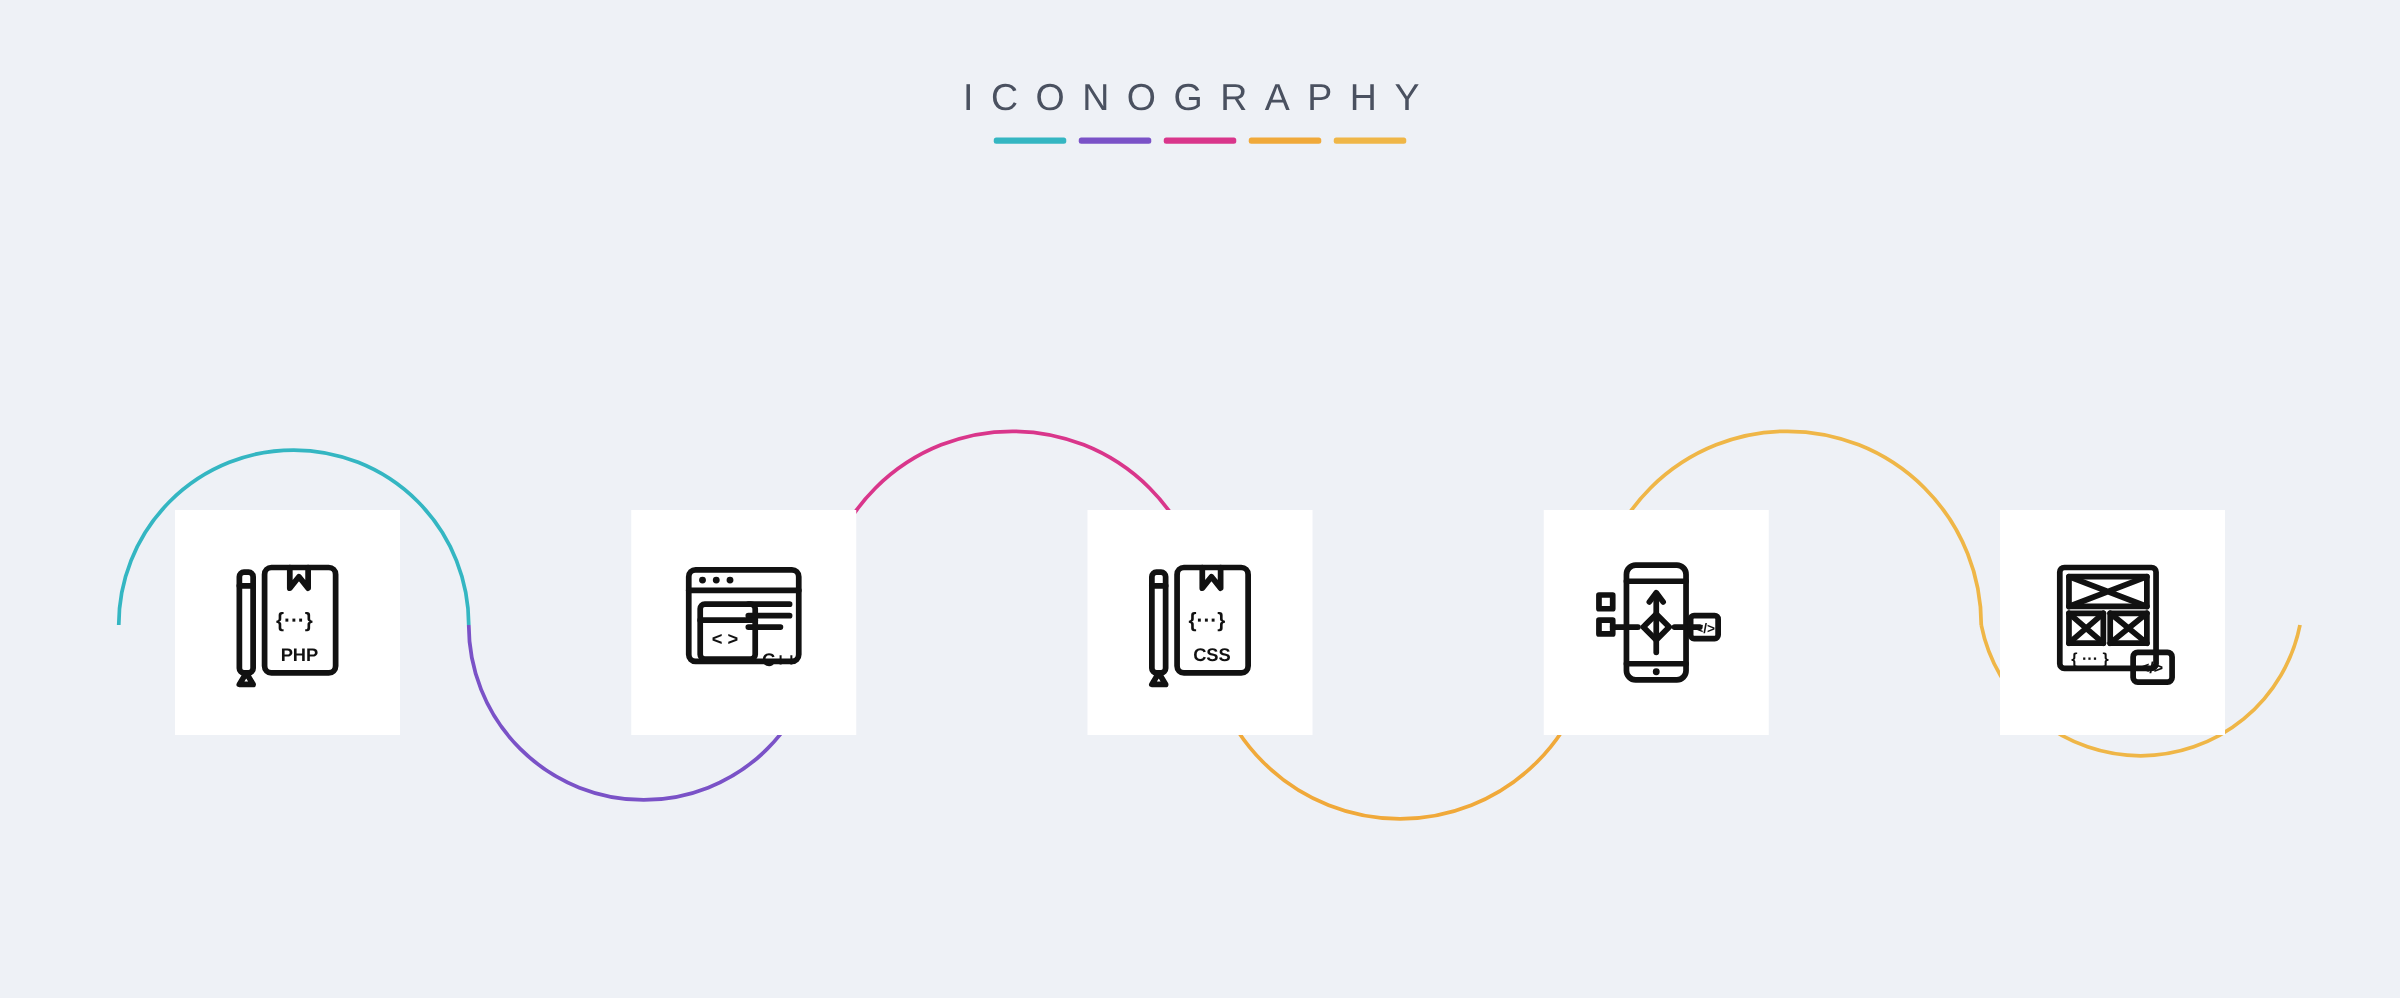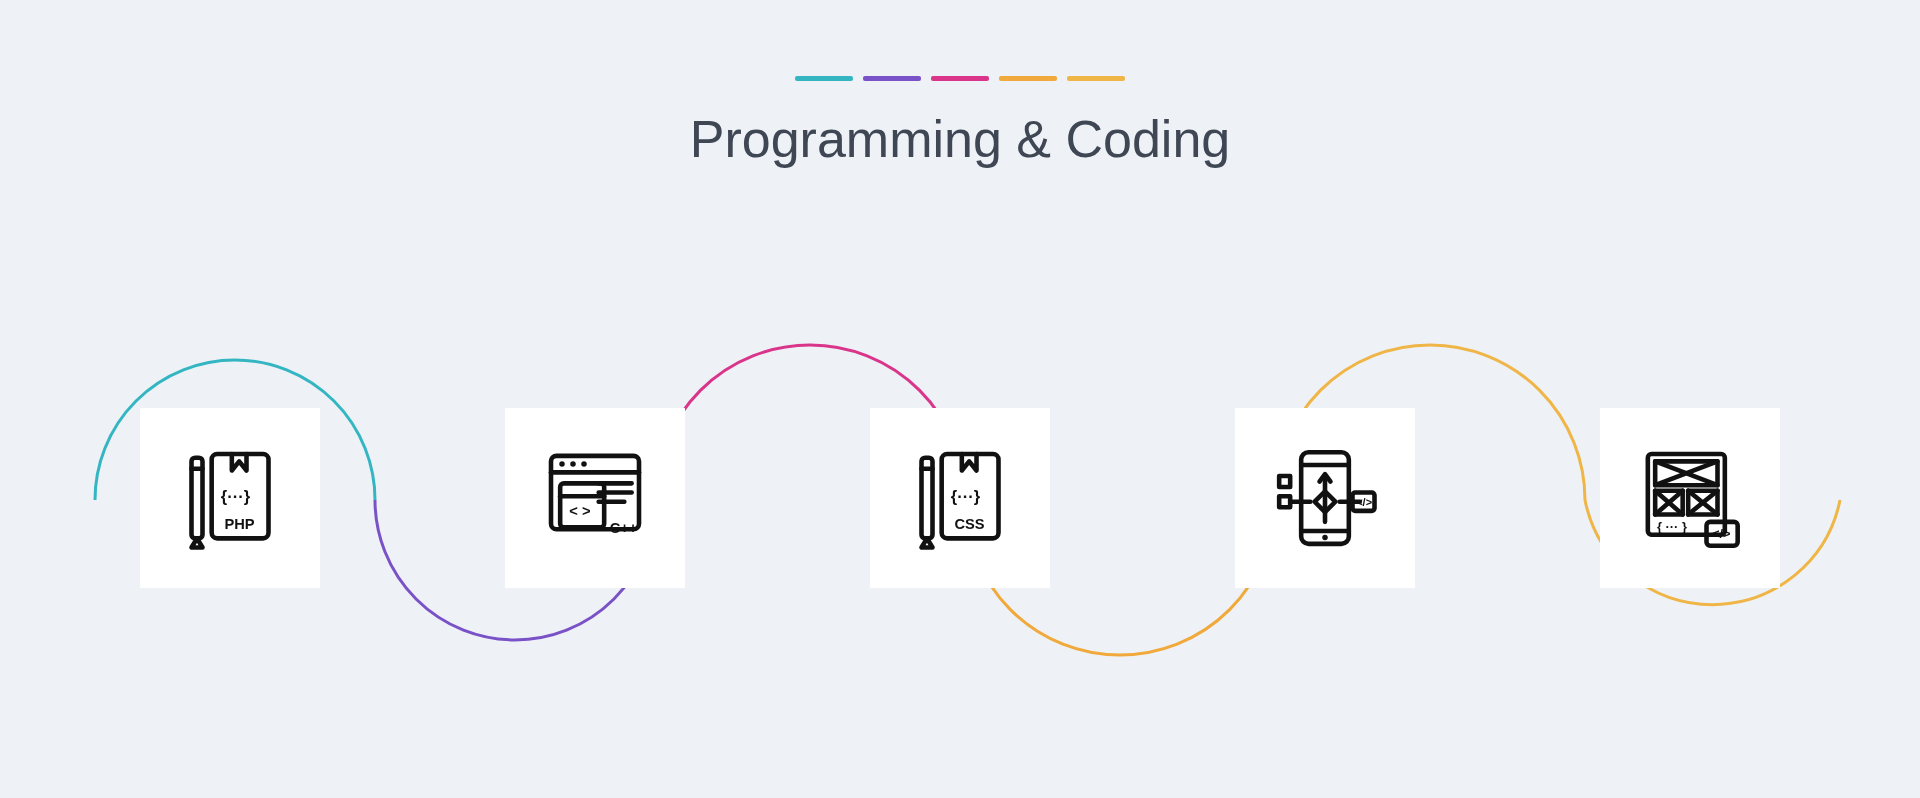--- a/index.html
+++ b/index.html
@@ -78,28 +78,28 @@
   }
   .card svg{width:110px;height:110px;}
   .ico-stroke{stroke:#111;stroke-width:5;fill:none;stroke-linecap:round;stroke-linejoin:round;}
   .ico-fill{fill:#111;}
   .ico-text{font-family:Arial,Helvetica,sans-serif;font-weight:700;fill:#111;}
 </style>
 </head>
 <body>
 
 <div class="header">
+  <div class="brand">ICONOGRAPHY</div>
   <div class="accent-row">
     <span style="background:#34b6c2"></span>
     <span style="background:#7a52c7"></span>
     <span style="background:#d9368b"></span>
     <span style="background:#f0a93a"></span>
     <span style="background:#efb647"></span>
   </div>
-  <div class="title">Programming &amp; Coding</div>
 </div>
 
 <div class="stage">
 
   <svg class="wave" viewBox="0 0 1920 440">
     <path d="M95 200 A140 140 0 0 1 375 200" stroke="var(--c1)" stroke-width="3" fill="none"></path>
     <path d="M375 200 A140 140 0 0 0 655 200" stroke="var(--c2)" stroke-width="3" fill="none"></path>
     <path d="M655 200 A155 155 0 0 1 965 200" stroke="var(--c3)" stroke-width="3" fill="none"></path>
     <path d="M965 200 A155 155 0 0 0 1275 200" stroke="var(--c4)" stroke-width="3" fill="none"></path>
     <path d="M1275 200 A155 155 0 0 1 1585 200" stroke="var(--c5)" stroke-width="3" fill="none"></path>

